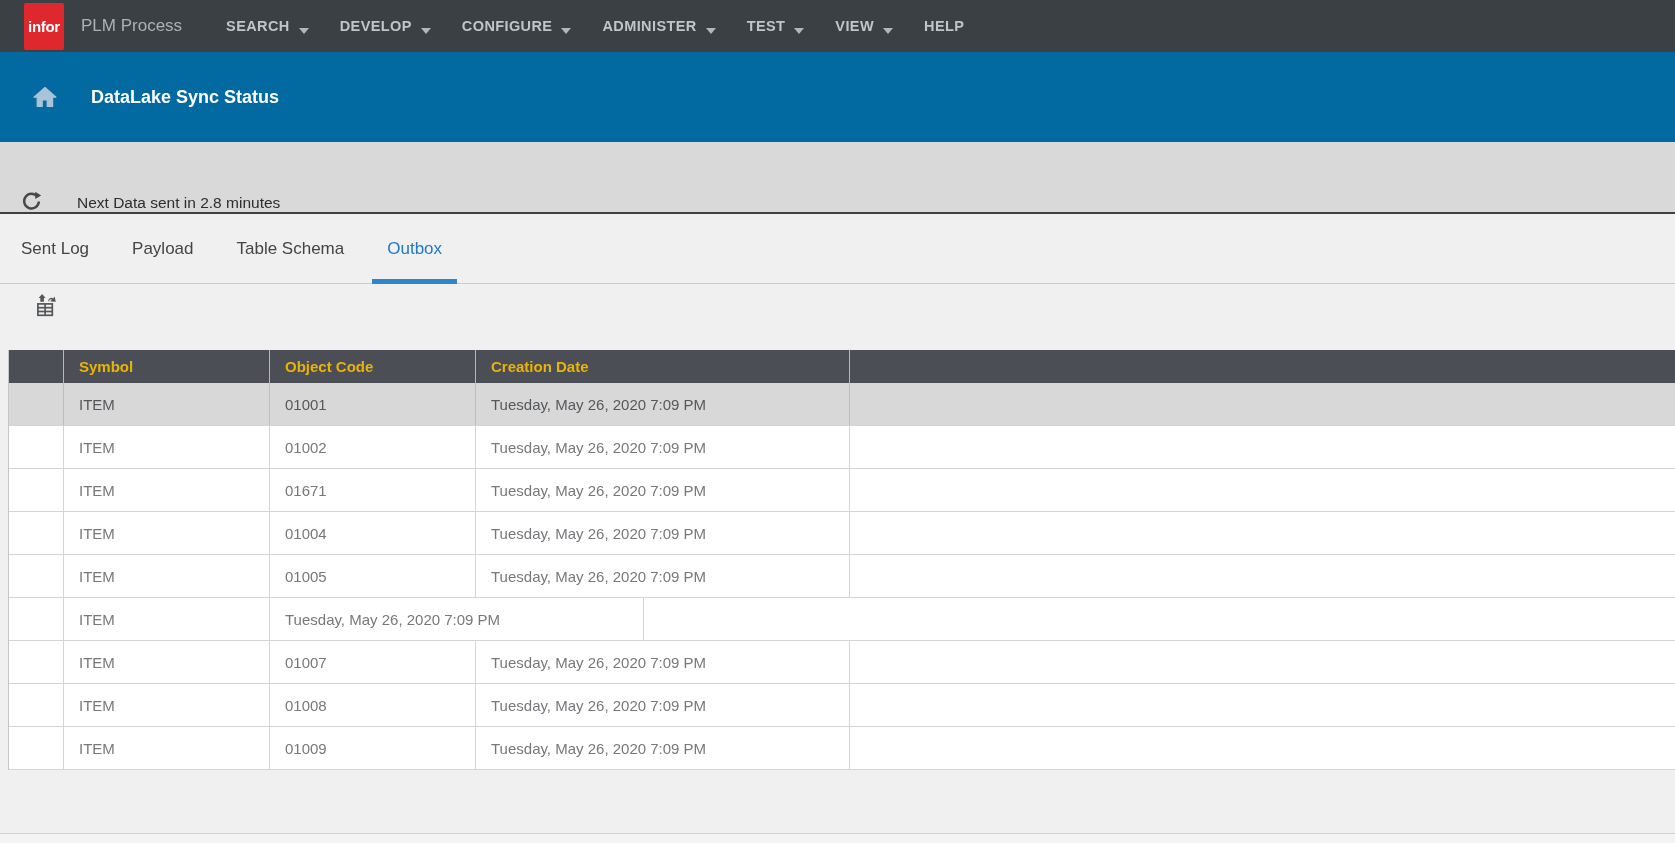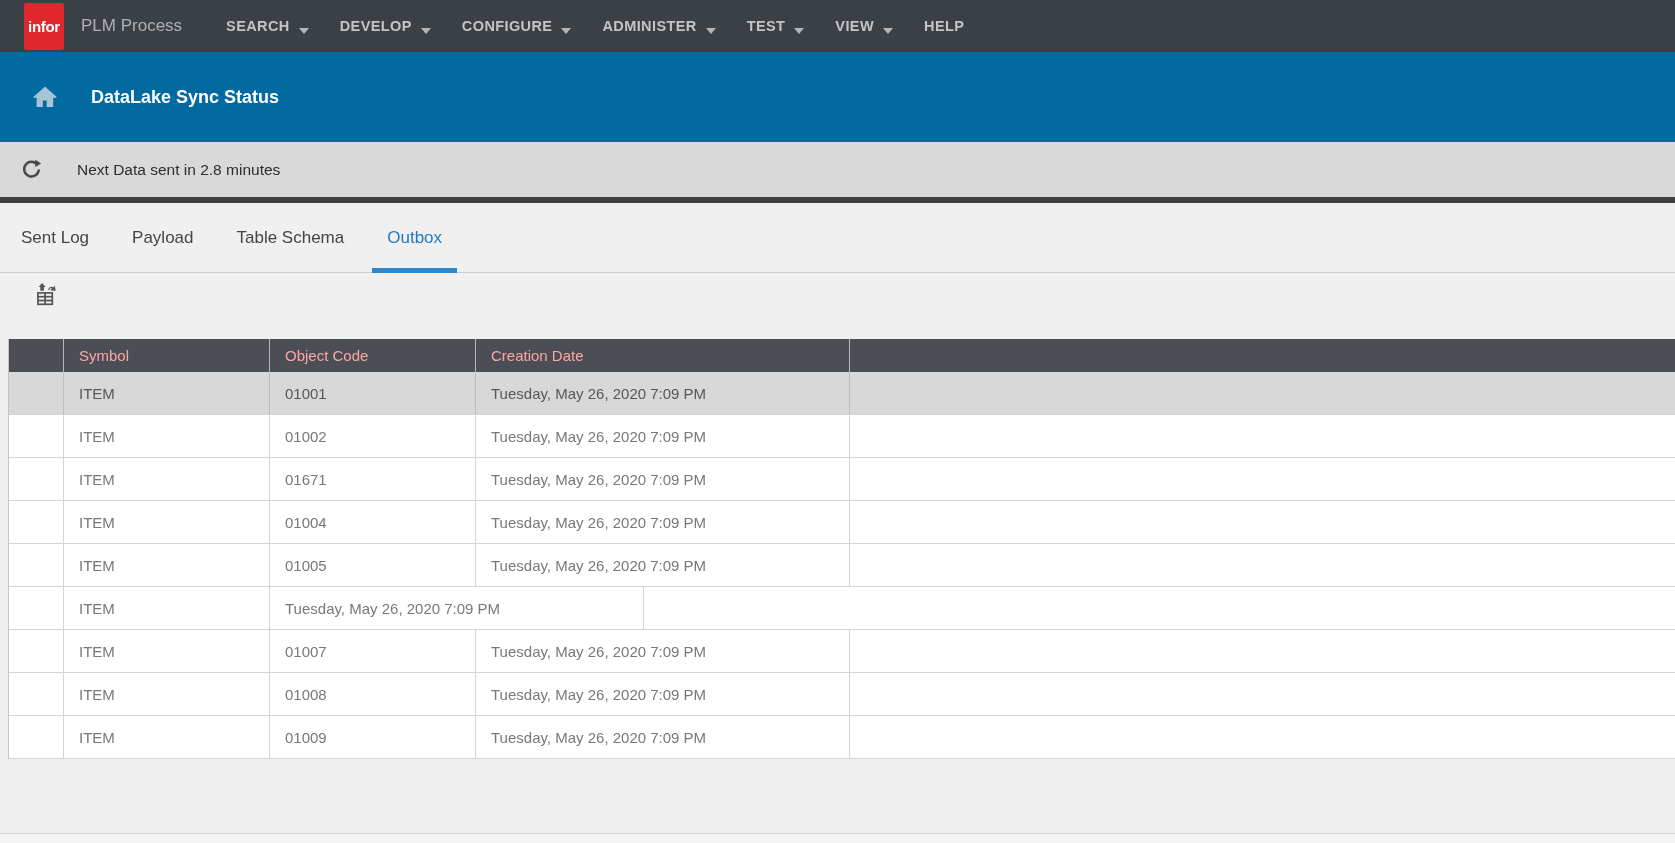--- a/index.html
+++ b/index.html
@@ -18,44 +18,44 @@
                font-weight:bold; font-size:14.5px; letter-spacing:.4px; color:#c2c4c7; }
   .caret { width:0; height:0; border-left:5.5px solid transparent;
            border-right:5.5px solid transparent; border-top:6px solid #b4b7b9; }
 
   
   .pagehdr { height:90px; background:#0369a1; display:flex; align-items:center; flex:none; }
   .home-btn { margin-left:33px; cursor:pointer; display:flex; }
   .page-title { margin-left:34px; color:#ffffff; font-weight:bold; font-size:18px; }
 
   
-  .refreshbar { height:61px; background:#d9d9d9; border-bottom:6px solid #404040;
-                display:flex; align-items:center; flex:none; }
+  .refreshbar { height:72px; background:#d9d9d9; border-bottom:2px solid #404040;
+                display:flex; align-items:flex-end; flex:none; }
   .refresh-btn { margin-left:21px; cursor:pointer; display:flex; }
   .refresh-text { margin-left:35px; font-size:15.5px; color:#2d2d2d; }
 
   
   .tabstrip { height:70px; background:#f0f0f0; border-bottom:1px solid #cccccc;
               display:flex; align-items:center; padding-left:6px; flex:none; }
   .tab { position:relative; height:100%; display:flex; align-items:center;
          padding:0 15px; margin-right:13px; font-size:17px; color:#454545; cursor:pointer; }
   .tab.active { color:#2279c4; }
   .tab.active::after { content:""; position:absolute; left:0; right:0; bottom:-1px;
                        height:5px; background:#2d87ca; }
 
   
   .content { flex:1; background:#f0f0f0; overflow:hidden; }
   .toolbar { height:66px; padding:9px 0 0 36px; }
   .icon-btn { background:none; border:none; cursor:pointer; padding:0; display:flex; }
 
   
   .dtable { margin-left:8px; border-left:1px solid #c5c5c5; }
   .thead { display:flex; height:33px; background:#4b4f55; }
-  .th { display:flex; align-items:center; padding-left:15px; color:#fca5a5;
-        font-weight:normal; font-size:15px; border-right:1px solid #b5b8bb; cursor:pointer; }
+  .th { display:flex; align-items:center; padding-left:15px; color:#eab308;
+        font-weight:bold; font-size:15px; border-right:1px solid #b5b8bb; cursor:pointer; }
   .th.c4 { border-right:none; }
   .trow { display:flex; height:43px; background:#ffffff; border-bottom:1px solid #d4d4d4;
           cursor:pointer; }
   .td { display:flex; align-items:center; padding-left:15px; font-size:15px;
         color:#76787b; border-right:1px solid #d4d4d4; }
   .td.c4 { border-right:none; }
   .trow.selected { background:#d8d8d8; }
   .trow.selected .td { color:#55585b; border-right-color:#bdbdbd; }
   .c0 { width:55px; flex:none; padding-left:0; }
   .c1 { width:206px; flex:none; }

